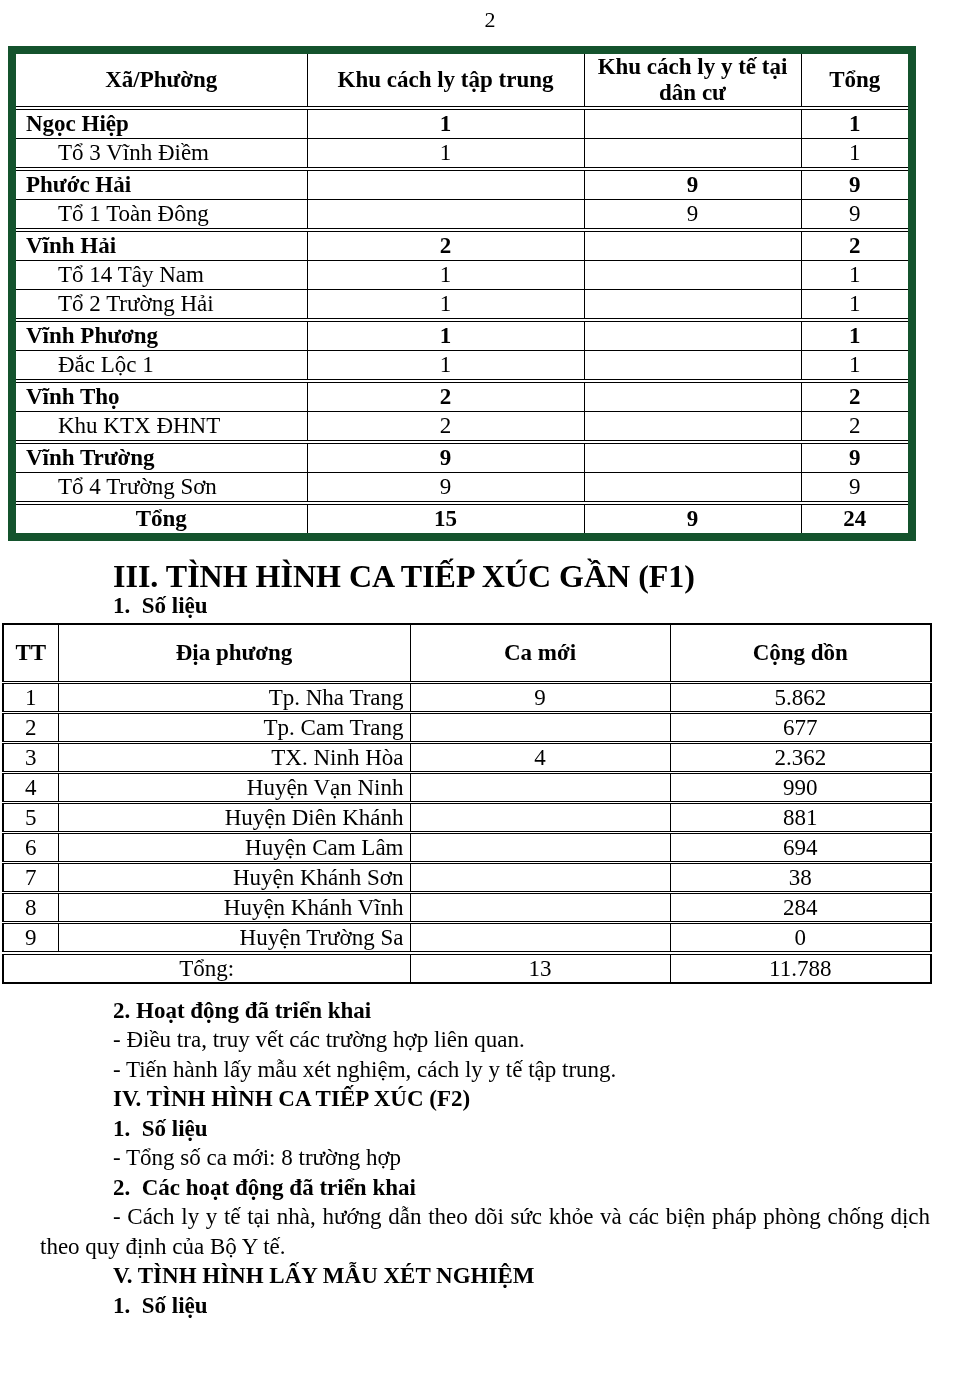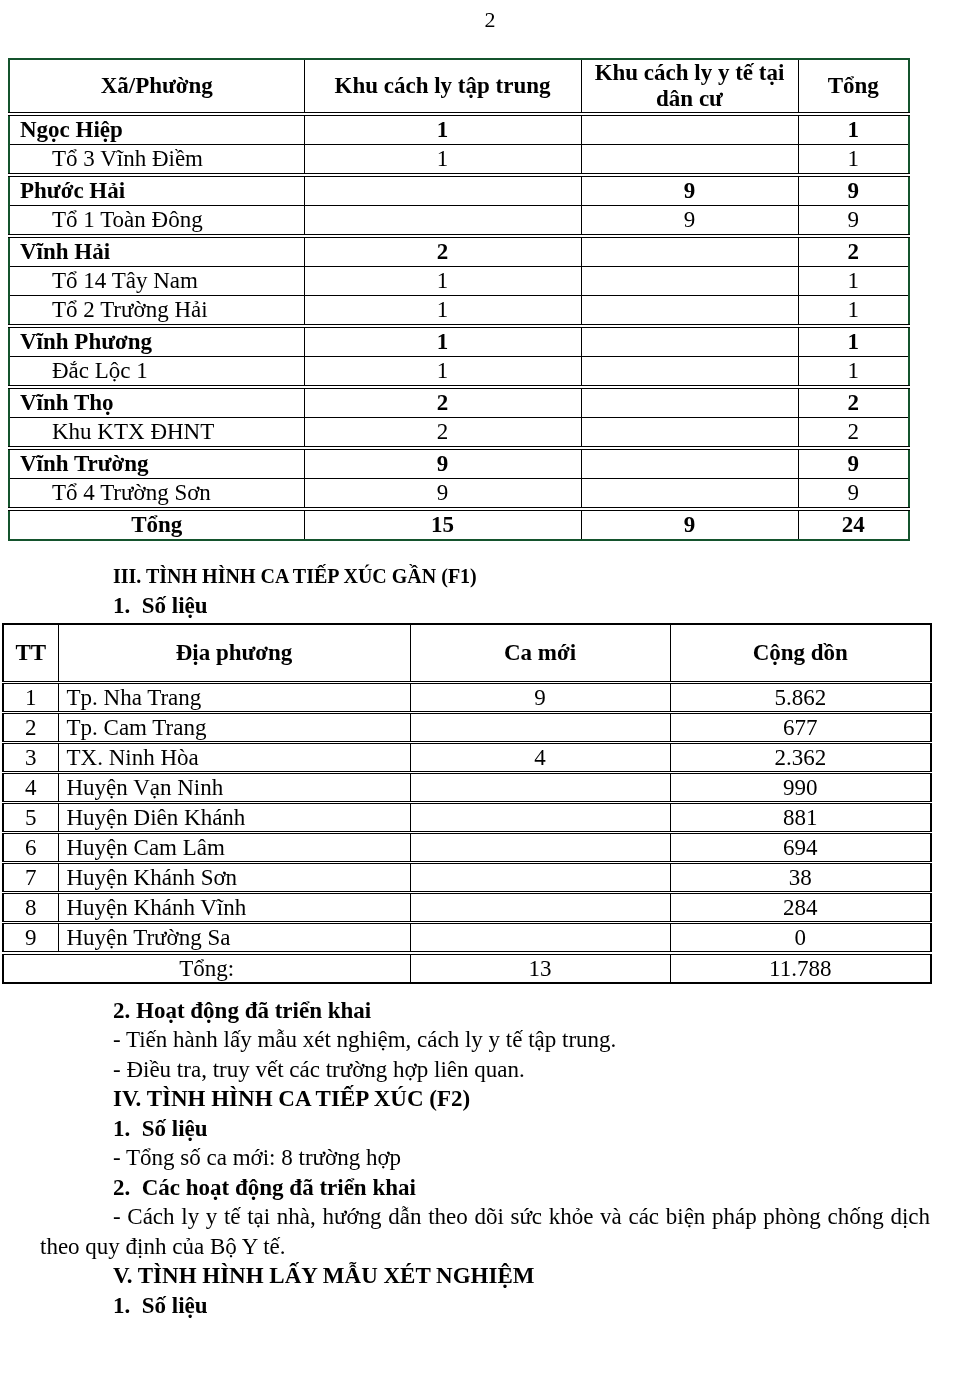--- a/index.html
+++ b/index.html
@@ -8,42 +8,42 @@
     width: 980px; height: 1398px;
     background: #ffffff; color: #000000;
     font-family: "Liberation Serif", "DejaVu Serif", serif;
     overflow: hidden;
   }
   .pagenum {
     text-align: center; font-size: 22px; line-height: 28px;
     margin-top: 6px;
   }
   table { border-collapse: collapse; table-layout: fixed; }
-  #t1 { margin: 24px 0 0 8px; width: 900px; border: 2px solid #14532d; }
+  #t1 { margin: 12px 0 0 8px; width: 900px; border: 8px solid #14532d; }
   #t2 { margin: 2px 0 0 2px;  width: 928px; border: 2px solid #000; }
   th, td {
     border: 1px solid #000; padding: 0 6px;
     font-size: 23px; overflow: hidden;
   }
   #t1 th { height: 54px; font-weight: bold; text-align: center; line-height: 26px; }
   #t1 td { height: 28px; text-align: center; line-height: 28px; }
   #t1 td.name { text-align: left; padding-left: 10px; }
   #t1 tr.sub td.name { padding-left: 42px; }
   #t1 tr.group td { font-weight: bold; }
   #t1 tr.group td, #t1 tr.total td { border-top: 4px double #000; }
   #t1 tr.total td { font-weight: bold; text-align: center; }
 
   #t2 th { height: 58px; font-weight: bold; text-align: center; line-height: 28px; }
   #t2 td { height: 27px; line-height: 27px; text-align: center; border-top: 3px double #000; }
-  #t2 td.place { text-align: left; padding-left: 8px; margin-left: 36px; }
+  #t2 td.place { text-align: right; padding-left: 18px; margin-left: 36px; }
   #t2 tr.total td { font-weight: normal; text-align: center; border-top: 4px double #000; }
 
   .sec-heading {
     margin: 20px 50px 0 40px; text-indent: 73px;
-    font-size: 20px; font-weight: bold; line-height: 30px;
+    font-size: 32px; font-weight: bold; line-height: 30px;
     white-space: pre-wrap;
   }
   .sec-sub {
     margin: 0 50px 0 40px; text-indent: 73px;
     font-size: 23px; font-weight: bold; line-height: 30px;
     white-space: pre-wrap;
   }
   .paras { margin-top: 12px; }
   .para {
     margin: 0 50px 0 40px; text-indent: 73px;
@@ -264,23 +264,23 @@
       <td>13</td>
       <td>11.788</td>
     </tr>
   </tbody>
 </table>
 
 <div class="paras">
 
     <p class="para bold">2. Hoạt động đã triển khai</p>
 
+    <p class="para normal">- Điều tra, truy vết các trường hợp liên quan.</p>
+
     <p class="para normal">- Tiến hành lấy mẫu xét nghiệm, cách ly y tế tập trung.</p>
-
-    <p class="para normal">- Điều tra, truy vết các trường hợp liên quan.</p>
 
     <p class="para bold">IV. TÌNH HÌNH CA TIẾP XÚC (F2)</p>
 
     <p class="para bold">1.  Số liệu</p>
 
     <p class="para normal">- Tổng số ca mới: 8 trường hợp</p>
 
 
     <p class="para bold">2.  Các hoạt động đã triển khai</p>
 

